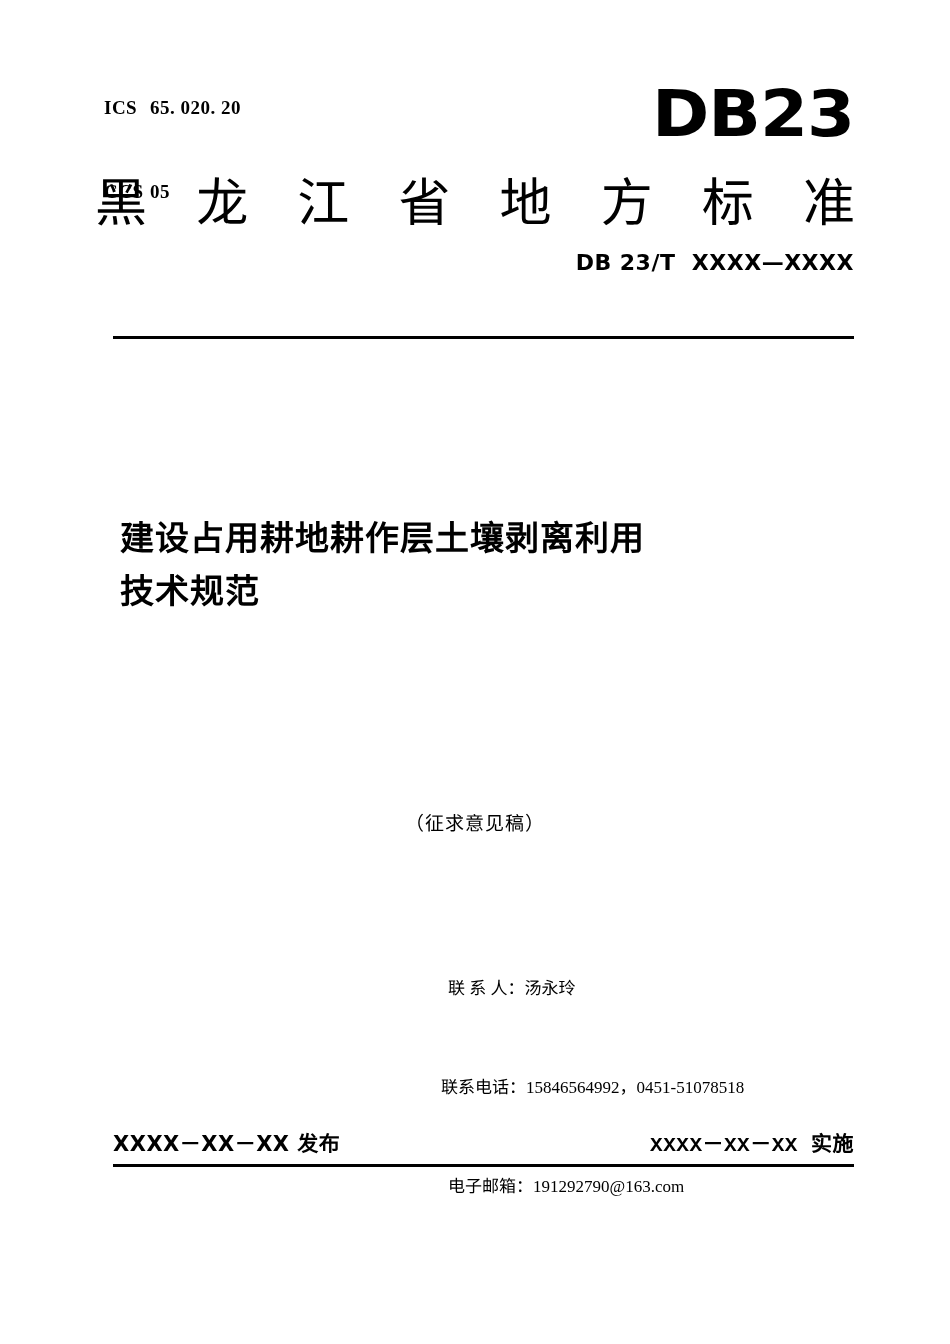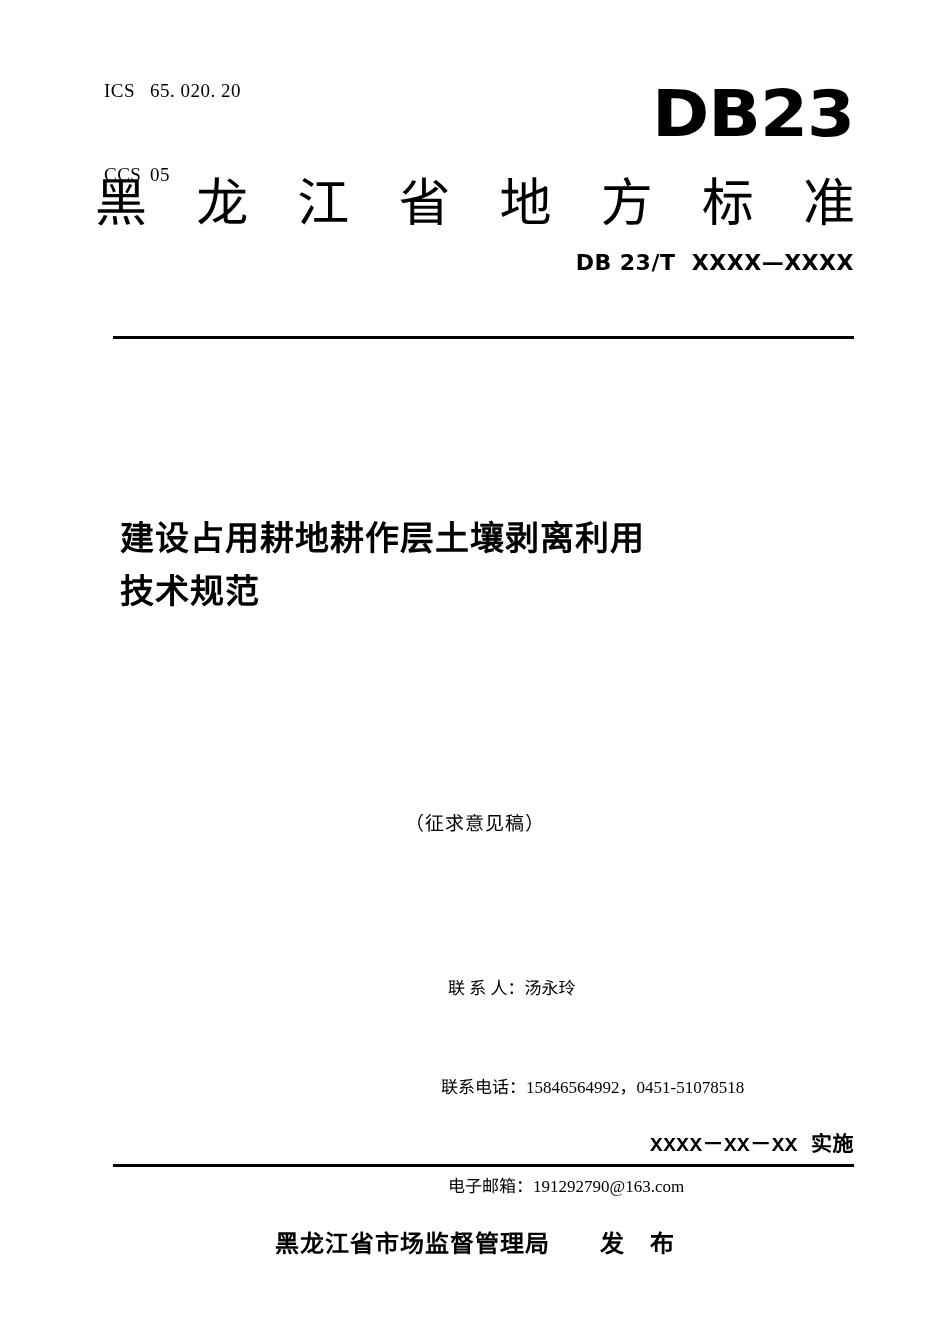--- a/index.html
+++ b/index.html
@@ -19,26 +19,27 @@
     position: relative;
     width: 950px;
     height: 1344px;
     box-sizing: border-box;
   }
 
   
   .ics-block {
     position: absolute;
     left: 104px;
-    top: 21px;
+    top: 38px;
     font-family: "Liberation Serif", "DejaVu Serif", serif;
     font-size: 19px;
     line-height: 28px;
     letter-spacing: 0.5px;
     white-space: pre;
+    font-weight: bold;
   }
   .ics-line {
     display: block;
   }
   .ics-label {
     display: inline-block;
     min-width: 46px;
   }
 
   .db-logo {
@@ -197,18 +198,18 @@
   </div>
 
   <div class="draft-note">（征求意见稿）</div>
 
   <div class="contact-block">
     <span class="c-row r1">联 系 人：汤永玲</span>
     <span class="c-row r2">联系电话：15846564992，0451-51078518</span>
     <span class="c-row r3">电子邮箱：191292790@163.com</span>
   </div>
 
+  <div class="issue-left">XXXX－XX－XX 发布</div>
   <div class="issue-right">XXXX－XX－XX 实施</div>
   <div class="rule-bottom"></div>
 
-  <div class="publisher">黑龙江省市场监督管理局　　发　布</div>
 
 </div>
 
 </body></html>

